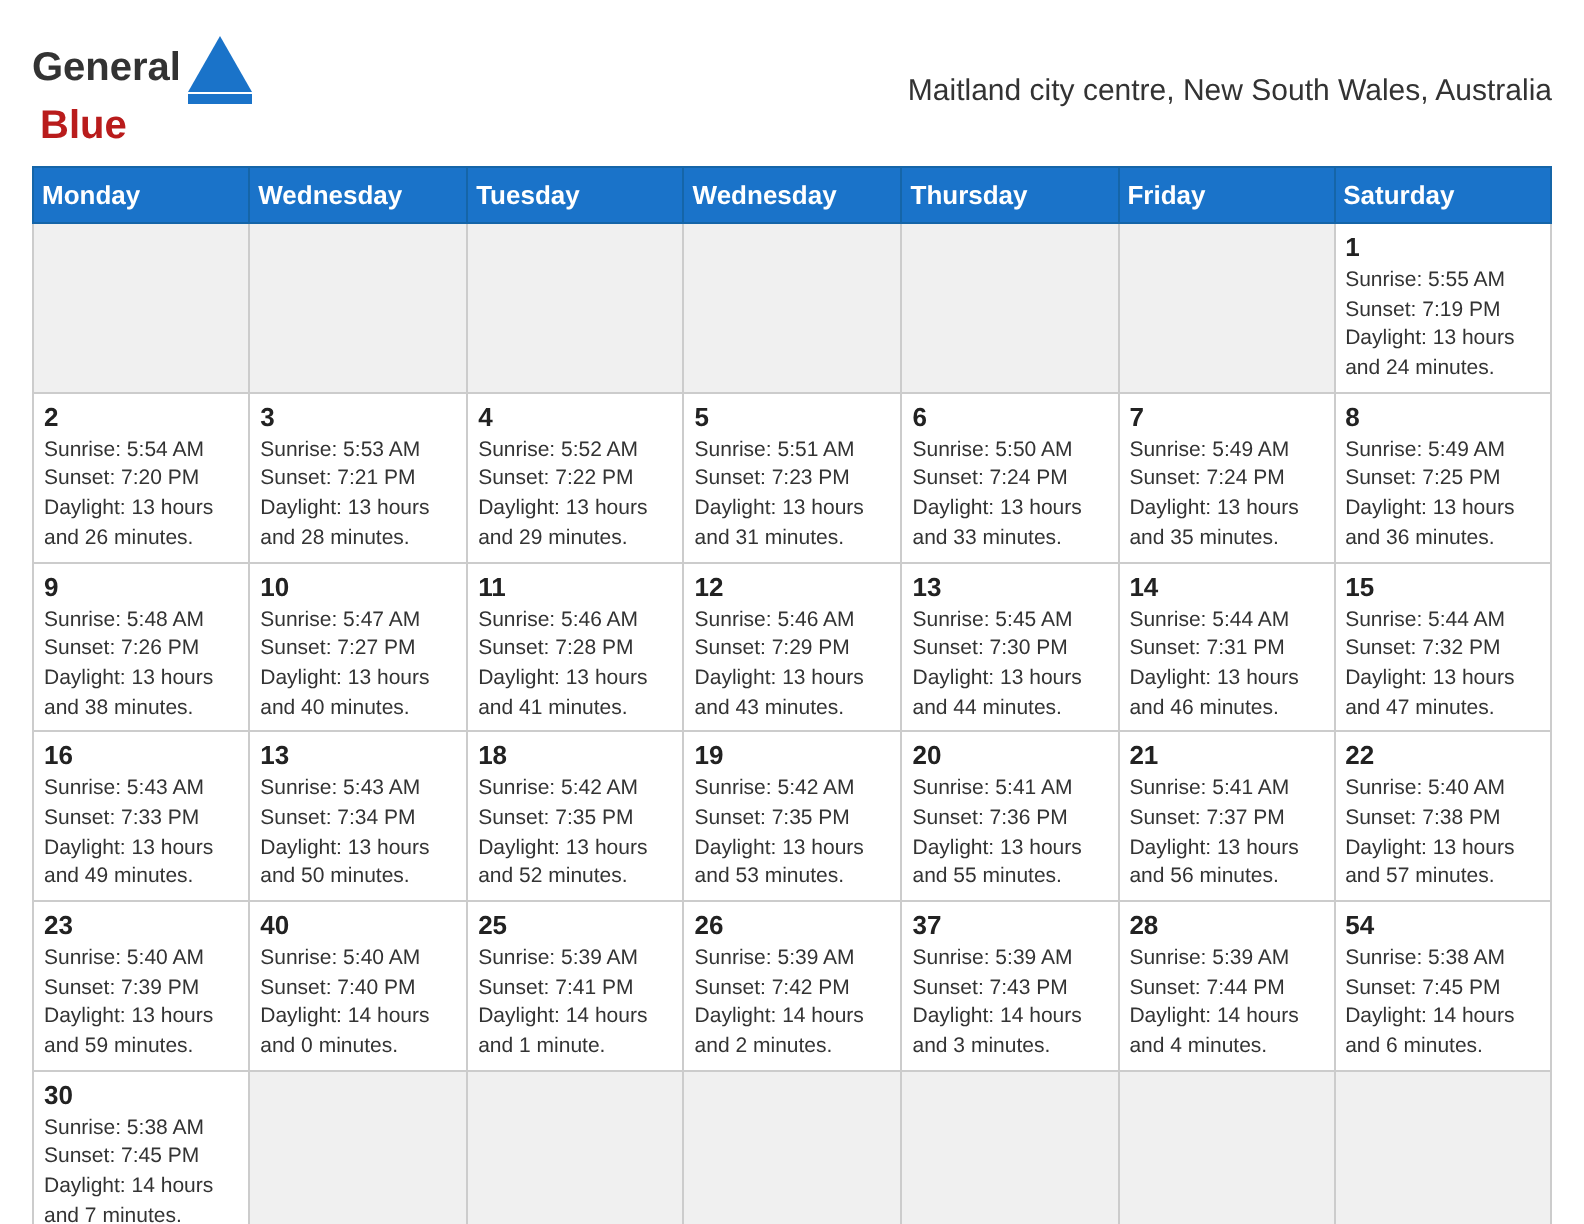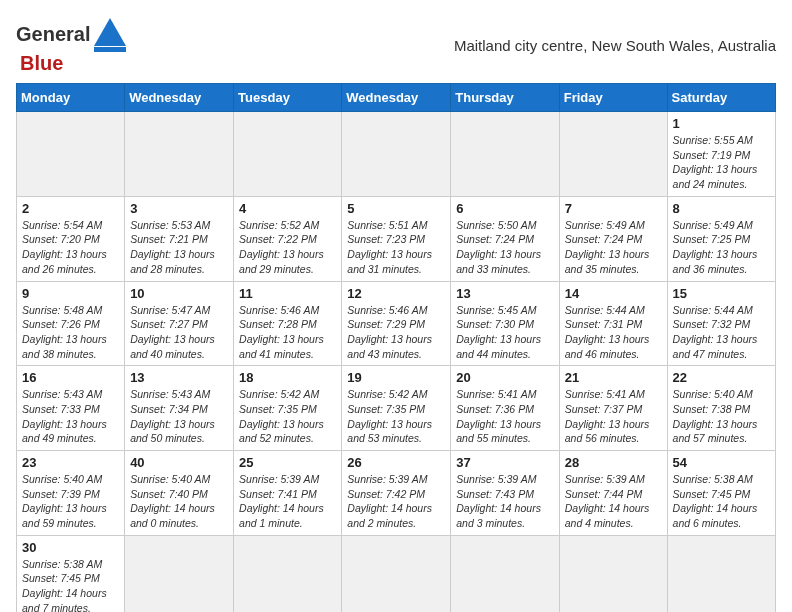--- a/index.html
+++ b/index.html
@@ -56,21 +56,20 @@
     .day-num {
       font-size: 13px;
       font-weight: bold;
       color: #222;
       margin-bottom: 2px;
     }
     .day-detail {
       color: #333;
       font-size: 10.5px;
       line-height: 1.4;
-      font-style: italic;
     }
     .logo-wrapper {
       display: flex;
       flex-direction: column;
       align-items: flex-start;
     }
   </style>
 </head>
 <body>
 

